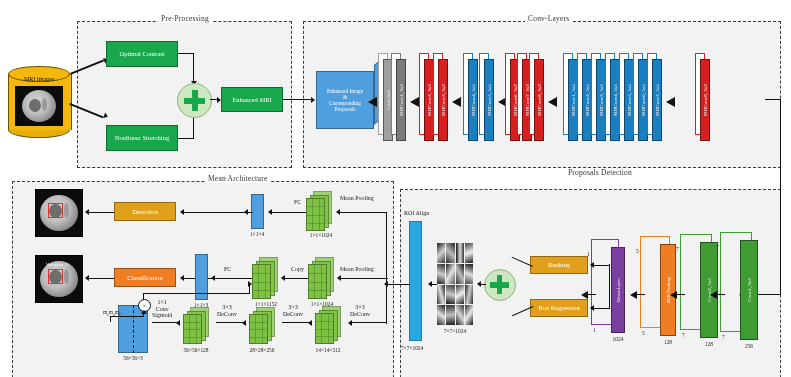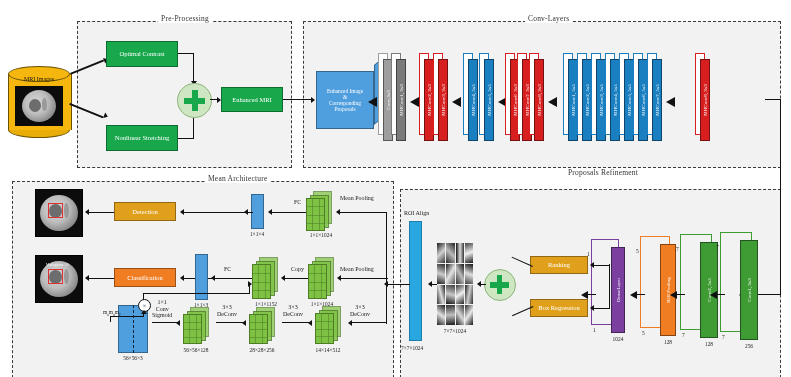--- a/index.html
+++ b/index.html
@@ -94,21 +94,21 @@
   <div class="panel" style="left:77px;top:10px;width:215px;height:147px;"></div>
   <div class="panel-title c" style="left:185px;top:3px;transform:translateX(-50%);">Pre-Processing</div>
 
   <div class="panel" style="left:303px;top:10px;width:478px;height:147px;"></div>
   <div class="panel-title" style="left:525px;top:3px;">Conv-Layers</div>
 
   <div class="panel" style="left:12px;top:170px;width:382px;height:197px;"></div>
   <div class="panel-title" style="left:205px;top:163px;">Mean Architecture</div>
 
   <div class="panel" style="left:400px;top:178px;width:381px;height:189px;"></div>
-  <div class="panel-title" style="left:565px;top:157px;">Proposals Refinement</div>
+  <div class="panel-title" style="left:565px;top:157px;">Proposals Detection</div>
 
   <div class="cyl" style="left:8px;top:55px;width:62px;height:72px;">
     <div class="bot"></div>
     <div class="body"></div>
     <div class="thumb">
       <div class="mri" style="left:0;top:0;width:48px;height:40px;border:0;">
         <div class="brain" style="width:34px;height:32px;"></div>
         <div class="dark1" style="left:14px;top:13px;width:12px;height:13px;"></div>
         <div class="dark2" style="left:27px;top:12px;width:5px;height:13px;"></div>
       </div>

